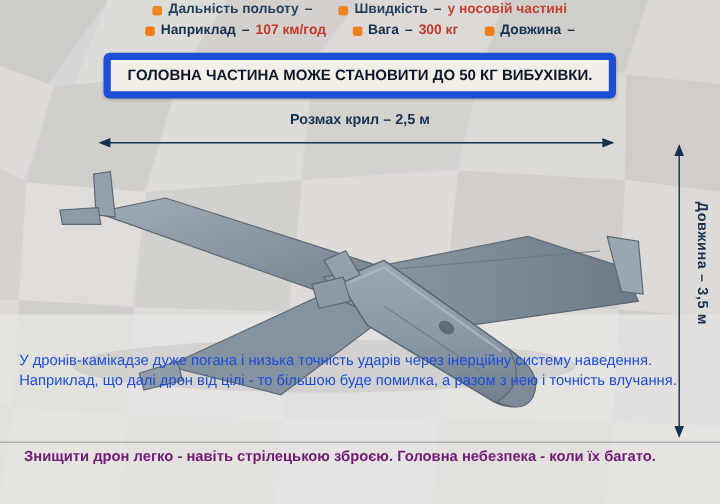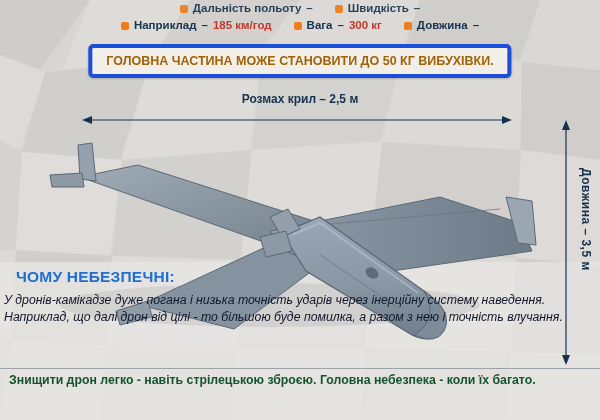--- a/index.html
+++ b/index.html
@@ -70,26 +70,26 @@
   .spec-dash { color: #16324f; }
   .spec-value { color: #c0392b; }
 
   
   .warning-banner {
     position: absolute;
     top: 44px;
     left: 50%;
     transform: translateX(-50%);
     background: #f2efe9;
-    border: 4px solid #1d4ed8;
+    border: 6px solid #1d4ed8;
     border-radius: 5px;
     padding: 6px 14px;
     font-size: 12.5px;
     font-weight: bold;
-    color: #a16207;
+    color: #0f172a;
     white-space: nowrap;
     z-index: 6;
     box-shadow: 0 1px 2px rgba(0,0,0,.2);
   }
 
   
   .wing-label {
     position: absolute;
     top: 92px;
     left: 50%;
@@ -146,38 +146,37 @@
     left: 16px;
     top: 268px;
     font-size: 15.5px;
     font-weight: bold;
     color: #1f6fd0;
     letter-spacing: .2px;
     z-index: 7;
   }
   .why-body {
     position: absolute;
-    left: 4px;
+    left: 16px;
     top: 292px;
     width: 566px;
     font-size: 12.3px;
     line-height: 17px;
-    color: #0f172a;
+    color: #1d4ed8;
     z-index: 7;
-    font-style: italic;
   }
   .why-footer {
     position: absolute;
-    left: 9px;
+    left: 20px;
     top: 372px;
     width: 572px;
     font-size: 12.3px;
     line-height: 17px;
     font-weight: bold;
-    color: #14532d;
+    color: #701a75;
     z-index: 7;
   }
   .footer-rule {
     position: absolute;
     left: 0;
     top: 368px;
     width: 600px;
     height: 1px;
     background: rgba(21,42,63,.35);
     z-index: 6;
@@ -232,28 +231,29 @@
     <div class="spec-row first">
       <span class="spec-item">
         <span class="bullet"></span>
         <span class="spec-label">Дальність польоту</span>
         <span class="spec-dash">–</span>
       </span>
       <span class="spec-item">
         <span class="bullet"></span>
         <span class="spec-label">Швидкість</span>
         <span class="spec-dash">–</span>
+        <span class="spec-value">у носовій частині</span>
       </span>
     </div>
     <div class="spec-row">
       <span class="spec-item">
         <span class="bullet"></span>
         <span class="spec-label">Наприклад</span>
         <span class="spec-dash">–</span>
-        <span class="spec-value">185 км/год</span>
+        <span class="spec-value">107 км/год</span>
       </span>
       <span class="spec-item">
         <span class="bullet"></span>
         <span class="spec-label">Вага</span>
         <span class="spec-dash">–</span>
         <span class="spec-value">300 кг</span>
       </span>
       <span class="spec-item">
         <span class="bullet"></span>
         <span class="spec-label">Довжина</span>
@@ -325,18 +325,17 @@
       <ellipse cx="352" cy="168" rx="7" ry="5" fill="#5f6b78" transform="rotate(32 352 168)"></ellipse>
 
       <line x1="300" y1="150" x2="380" y2="204" stroke="#6a7682" stroke-width="1" opacity="0.8"></line>
 
       <polygon points="250,112 268,104 280,124 262,132" fill="#93a0ac" stroke="#5c6874" stroke-width="1"></polygon>
       <polygon points="236,130 262,126 268,144 242,148" fill="#869401" fill-opacity="0" stroke="none"></polygon>
       <polygon points="240,132 266,126 272,146 246,152" fill="#8d9aa6" stroke="#5c6874" stroke-width="1"></polygon>
     </svg>
   </div>
 
-  <div class="why-title">ЧОМУ НЕБЕЗПЕЧНІ:</div>
   <div class="why-body">У дронів-камікадзе дуже погана і низька точність ударів через інерційну систему наведення. Наприклад, що далі дрон від цілі - то більшою буде помилка, а разом з нею і точність влучання.</div>
   <div class="footer-rule"></div>
   <div class="why-footer">Знищити дрон легко -  навіть стрілецькою зброєю. Головна небезпека - коли їх багато.</div>
 
 </div>
 
 </body></html>

